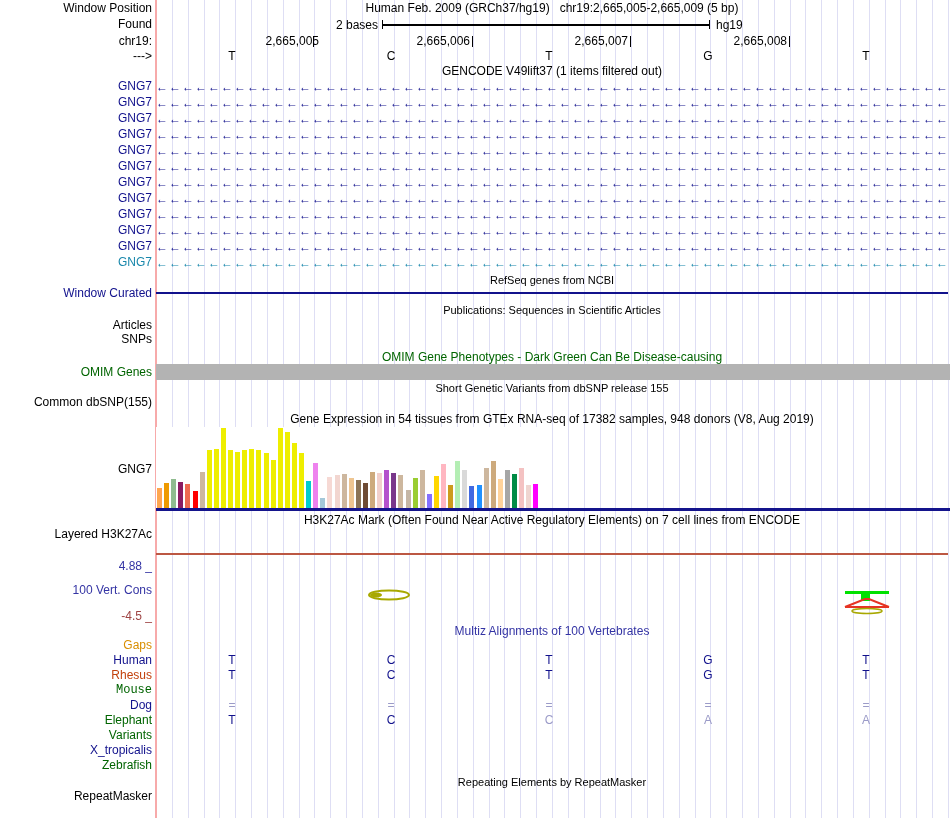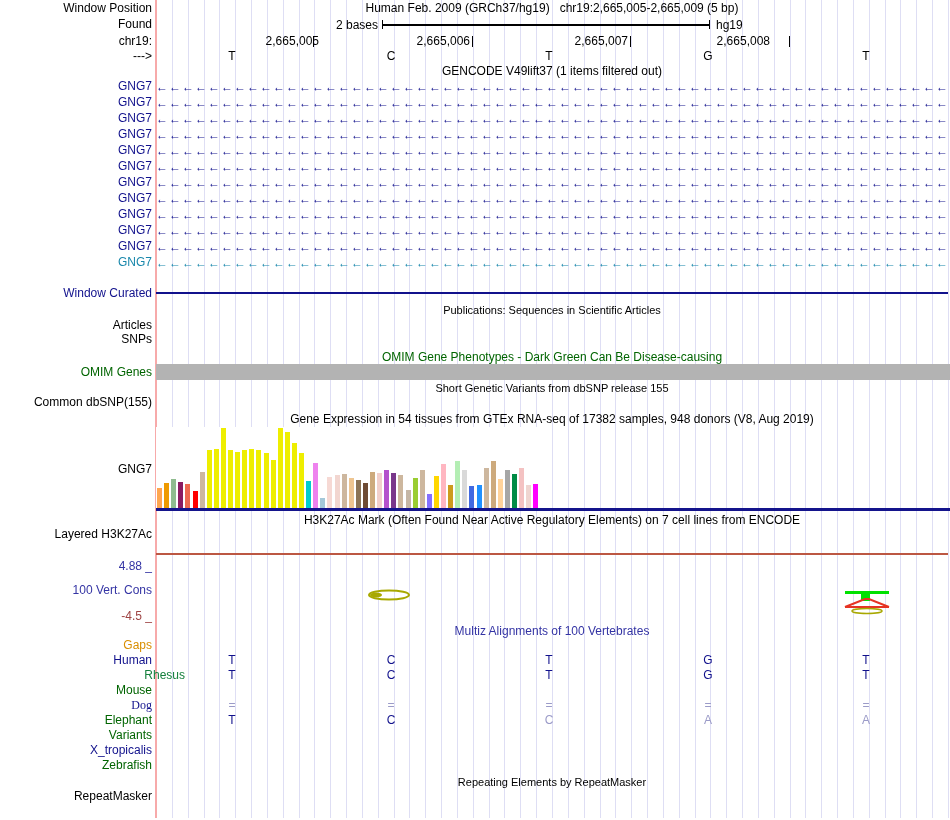--- a/index.html
+++ b/index.html
@@ -47,21 +47,21 @@
   <div class="abs" style="left:716px;top:18px">hg19</div>
 
   <div class="lbl" style="top:35px">chr19:</div>
   <div id="ruler">
       <div class="rulnum" style="left: 244px; top: 35px;">2,665,005</div>
       <div class="tick" style="left: 313px; top: 36px;"></div>
       <div class="rulnum" style="left: 395px; top: 35px;">2,665,006</div>
       <div class="tick" style="left: 472px; top: 36px;"></div>
       <div class="rulnum" style="left: 553px; top: 35px;">2,665,007</div>
       <div class="tick" style="left: 630px; top: 36px;"></div>
-      <div class="rulnum" style="left: 695px; top: 35px;">2,665,008</div>
+      <div class="rulnum" style="left: 712px; top: 35px;">2,665,008</div>
       <div class="tick" style="left: 789px; top: 36px;"></div>
     </div>
 
   <div class="lbl" style="top:50px">---&gt;</div>
   <div id="base-row">
       <div class="baseletter" style="left: 232px; top: 50px;">T</div>
       <div class="baseletter" style="left: 391px; top: 50px;">C</div>
       <div class="baseletter" style="left: 549px; top: 50px;">T</div>
       <div class="baseletter" style="left: 708px; top: 50px;">G</div>
       <div class="baseletter" style="left: 866px; top: 50px;">T</div>
@@ -88,20 +88,21 @@
       <div class="lbl" style="top: 208px; color: rgb(17, 17, 140);">GNG7</div>
       <div class="gencode-arrows" style="top: 208px; color: rgb(17, 17, 140);">←←←←←←←←←←←←←←←←←←←←←←←←←←←←←←←←←←←←←←←←←←←←←←←←←←←←←←←←←←←←←←←←←←←←←←←←←←←←←←</div>
       <div class="lbl" style="top: 224px; color: rgb(17, 17, 140);">GNG7</div>
       <div class="gencode-arrows" style="top: 224px; color: rgb(17, 17, 140);">←←←←←←←←←←←←←←←←←←←←←←←←←←←←←←←←←←←←←←←←←←←←←←←←←←←←←←←←←←←←←←←←←←←←←←←←←←←←←←</div>
       <div class="lbl" style="top: 240px; color: rgb(17, 17, 140);">GNG7</div>
       <div class="gencode-arrows" style="top: 240px; color: rgb(17, 17, 140);">←←←←←←←←←←←←←←←←←←←←←←←←←←←←←←←←←←←←←←←←←←←←←←←←←←←←←←←←←←←←←←←←←←←←←←←←←←←←←←</div>
       <div class="lbl" style="top: 256px; color: rgb(24, 135, 171);">GNG7</div>
       <div class="gencode-arrows" style="top: 256px; color: rgb(24, 135, 171);">←←←←←←←←←←←←←←←←←←←←←←←←←←←←←←←←←←←←←←←←←←←←←←←←←←←←←←←←←←←←←←←←←←←←←←←←←←←←←←</div>
     </div>
 
+  <div class="ttl sm" style="top:274px">RefSeq genes from NCBI</div>
   <div class="lbl navy" style="top:287px">Window Curated</div>
   <div class="hline" style="top:292px;height:2px;background:#11118c"></div>
 
   <div class="ttl sm" style="top:304px">Publications: Sequences in Scientific Articles</div>
   <div class="lbl" style="top:319px">Articles</div>
   <div class="lbl" style="top:333px">SNPs</div>
 
   <div class="ttl green" style="top:351px">OMIM Gene Phenotypes - Dark Green Can Be Disease-causing</div>
   <div class="abs" style="left:156px;top:364px;width:794px;height:16px;background:#b3b3b3"></div>
   <div class="lbl green" style="top:366px">OMIM Genes</div>
@@ -192,28 +193,28 @@
 
   <div class="ttl blue" style="top:625px">Multiz Alignments of 100 Vertebrates</div>
   <div id="multiz-rows">
       <div class="lbl" style="top: 639px; color: rgb(217, 142, 0);">Gaps</div>
       <div class="lbl" style="top: 654px; color: rgb(17, 17, 140);">Human</div>
       <div class="mcell" style="left: 232px; top: 654px; color: rgb(17, 17, 140);">T</div>
       <div class="mcell" style="left: 391px; top: 654px; color: rgb(17, 17, 140);">C</div>
       <div class="mcell" style="left: 549px; top: 654px; color: rgb(17, 17, 140);">T</div>
       <div class="mcell" style="left: 708px; top: 654px; color: rgb(17, 17, 140);">G</div>
       <div class="mcell" style="left: 866px; top: 654px; color: rgb(17, 17, 140);">T</div>
-      <div class="lbl" style="top: 669px; color: #15803d; margin-left: 33px;">Rhesus</div>
+      <div class="lbl" style="top: 669px; color: #c2410c;">Rhesus</div>
       <div class="mcell" style="left: 232px; top: 669px; color: rgb(17, 17, 140);">T</div>
       <div class="mcell" style="left: 391px; top: 669px; color: rgb(17, 17, 140);">C</div>
       <div class="mcell" style="left: 549px; top: 669px; color: rgb(17, 17, 140);">T</div>
       <div class="mcell" style="left: 708px; top: 669px; color: rgb(17, 17, 140);">G</div>
       <div class="mcell" style="left: 866px; top: 669px; color: rgb(17, 17, 140);">T</div>
-      <div class="lbl" style="top: 684px; color: rgb(0, 100, 0);">Mouse</div>
-      <div class="lbl" style="top: 699px; color: rgb(17, 17, 140); font-family: Liberation Serif, serif;">Dog</div>
+      <div class="lbl" style="top: 684px; color: rgb(0, 100, 0); font-family: Liberation Mono, monospace;">Mouse</div>
+      <div class="lbl" style="top: 699px; color: rgb(17, 17, 140);">Dog</div>
       <div class="mcell" style="left: 232px; top: 699px; color: rgb(155, 155, 200);">=</div>
       <div class="mcell" style="left: 391px; top: 699px; color: rgb(155, 155, 200);">=</div>
       <div class="mcell" style="left: 549px; top: 699px; color: rgb(155, 155, 200);">=</div>
       <div class="mcell" style="left: 708px; top: 699px; color: rgb(155, 155, 200);">=</div>
       <div class="mcell" style="left: 866px; top: 699px; color: rgb(155, 155, 200);">=</div>
       <div class="lbl" style="top: 714px; color: rgb(0, 100, 0);">Elephant</div>
       <div class="mcell" style="left: 232px; top: 714px; color: rgb(17, 17, 140);">T</div>
       <div class="mcell" style="left: 391px; top: 714px; color: rgb(17, 17, 140);">C</div>
       <div class="mcell" style="left: 549px; top: 714px; color: rgb(155, 155, 200);">C</div>
       <div class="mcell" style="left: 708px; top: 714px; color: rgb(155, 155, 200);">A</div>

